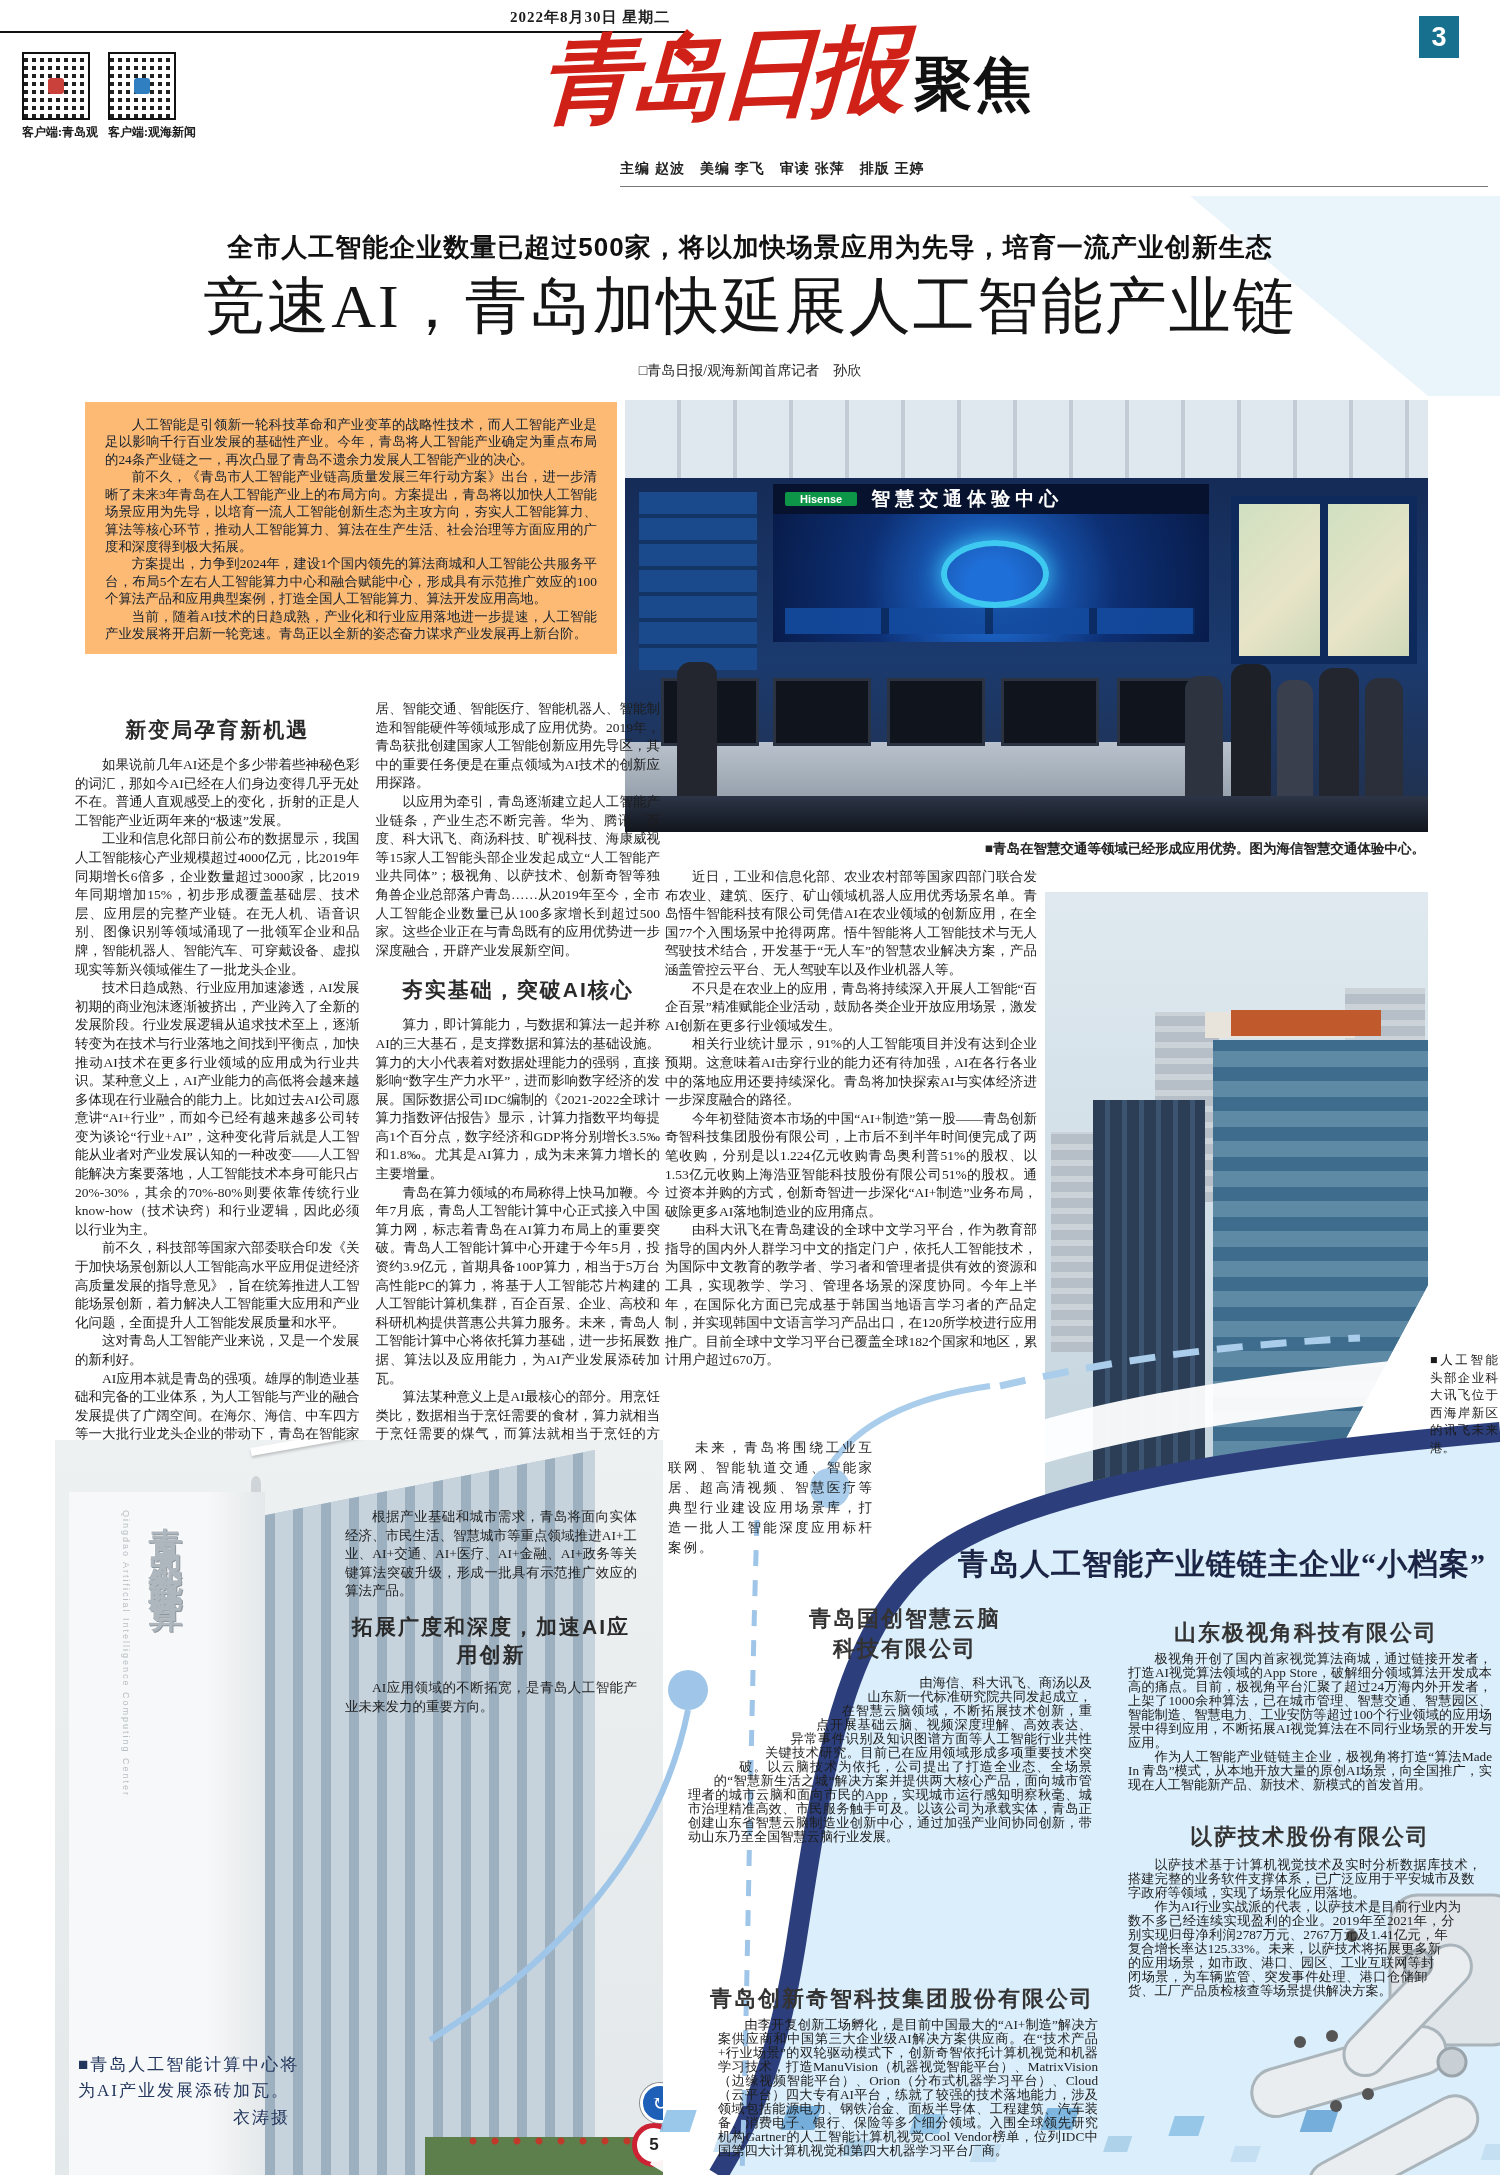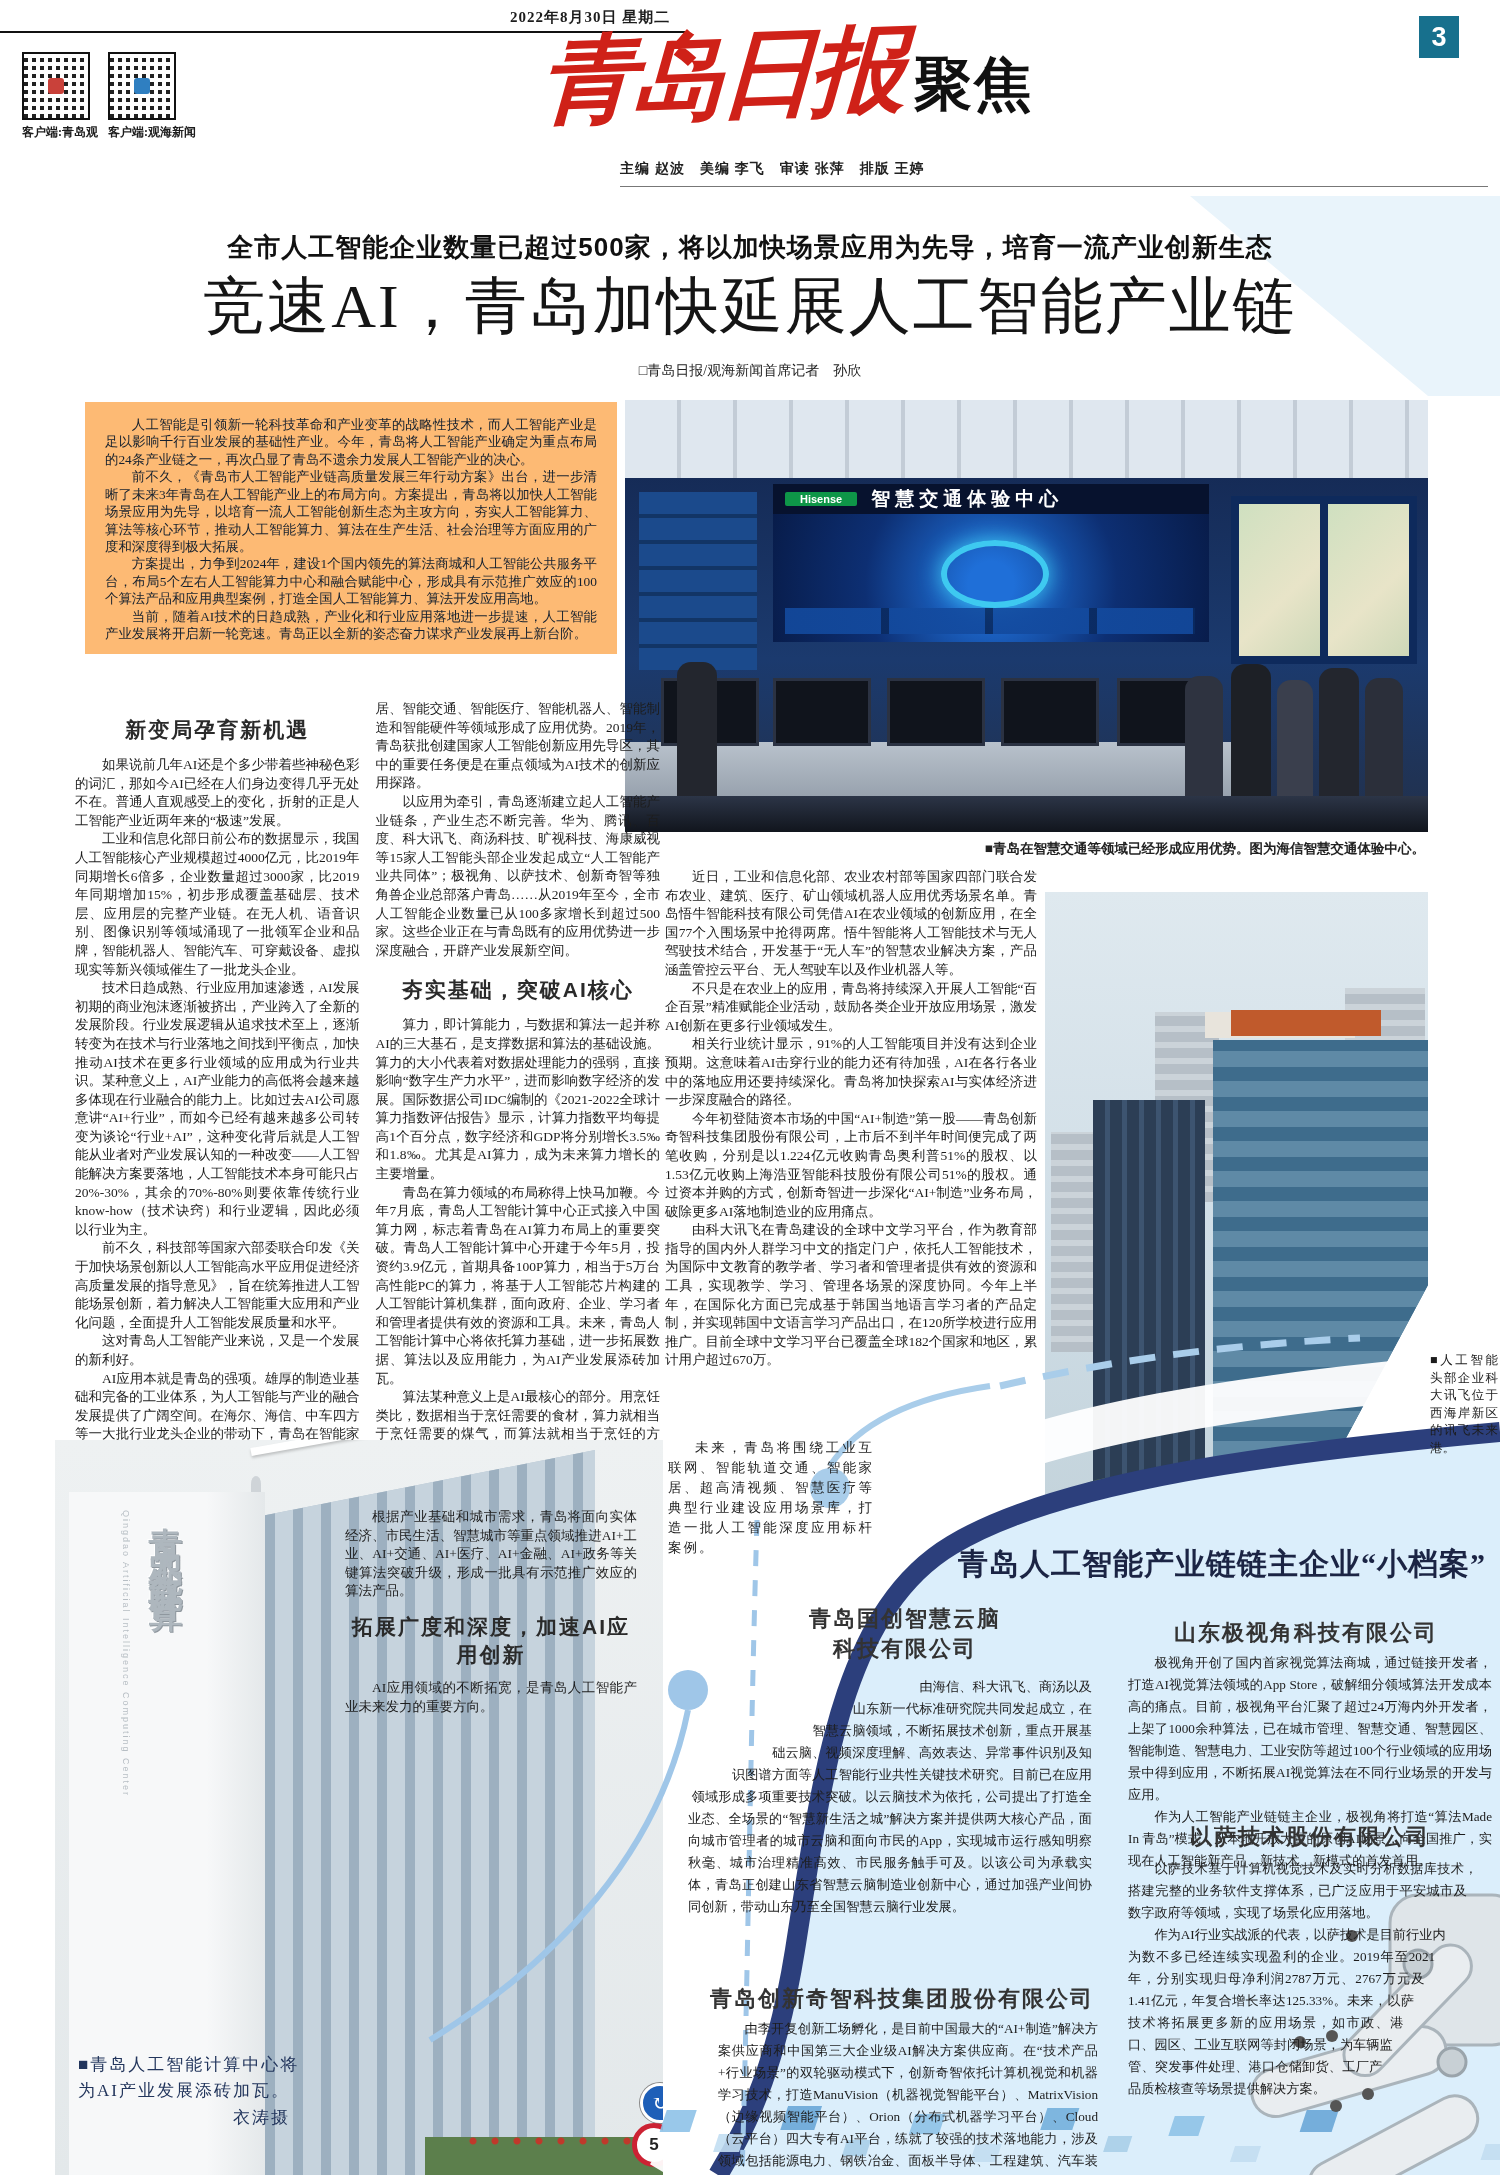--- a/index.html
+++ b/index.html
@@ -121,21 +121,21 @@
   .sign-speed{position:absolute;left:577px;bottom:8px;width:34px;height:34px;border-radius:50%;
       background:#fff;border:5px solid #c23;color:#222;font-weight:900;font-size:17px;display:flex;
       align-items:center;justify-content:center;font-family:"Liberation Sans","DejaVu Sans",sans-serif;}
   
   .decor-svg{left:0;top:0;width:1500px;height:2175px;z-index:2;pointer-events:none;}
   .prof{z-index:3;}
   .prof-title{left:948px;top:1544px;width:548px;text-align:center;font-size:30px;font-weight:900;
       color:#1b2444;letter-spacing:1px;}
   .co-name{font-family:"Liberation Sans","DejaVu Sans",sans-serif;font-size:22px;font-weight:600;color:#333;
       text-align:center;letter-spacing:2px;line-height:1.35;}
-  .prof p{margin:0;text-indent:2em;font-size:13.2px;line-height:22px;text-align:justify;color:#1d1d1d;}
+  .prof p{margin:0;text-indent:2em;font-size:13.2px;line-height:14px;text-align:justify;color:#1d1d1d;}
   .gc-name{left:700px;top:1604px;width:410px;}
   .gc-text{left:688px;top:1676px;width:404px;}
   .gc-shape{float:left;width:205px;height:112px;shape-outside:polygon(0 0,100% 0,0 100%);
       clip-path:polygon(0 0,100% 0,0 100%);}
   .jsj-name{left:1120px;top:1618px;width:372px;}
   .jsj-text{left:1128px;top:1652px;width:364px;}
   .cx-name{left:700px;top:1984px;width:404px;}
   .cx-text{left:718px;top:2018px;width:380px;height:155px;overflow:hidden;}
   .ys-name{left:1140px;top:1822px;width:340px;}
   .ys-text{left:1128px;top:1858px;width:360px;height:315px;overflow:hidden;}
@@ -247,21 +247,21 @@
         <p>工业和信息化部日前公布的数据显示，我国人工智能核心产业规模超过4000亿元，比2019年同期增长6倍多，企业数量超过3000家，比2019年同期增加15%，初步形成覆盖基础层、技术层、应用层的完整产业链。在无人机、语音识别、图像识别等领域涌现了一批领军企业和品牌，智能机器人、智能汽车、可穿戴设备、虚拟现实等新兴领域催生了一批龙头企业。</p>
         <p>技术日趋成熟、行业应用加速渗透，AI发展初期的商业泡沫逐渐被挤出，产业跨入了全新的发展阶段。行业发展逻辑从追求技术至上，逐渐转变为在技术与行业落地之间找到平衡点，加快推动AI技术在更多行业领域的应用成为行业共识。某种意义上，AI产业能力的高低将会越来越多体现在行业融合的能力上。比如过去AI公司愿意讲“AI+行业”，而如今已经有越来越多公司转变为谈论“行业+AI”，这种变化背后就是人工智能从业者对产业发展认知的一种改变——人工智能解决方案要落地，人工智能技术本身可能只占20%-30%，其余的70%-80%则要依靠传统行业know-how（技术诀窍）和行业逻辑，因此必须以行业为主。</p>
         <p>前不久，科技部等国家六部委联合印发《关于加快场景创新以人工智能高水平应用促进经济高质量发展的指导意见》，旨在统筹推进人工智能场景创新，着力解决人工智能重大应用和产业化问题，全面提升人工智能发展质量和水平。</p>
         <p>这对青岛人工智能产业来说，又是一个发展的新利好。</p>
         <p>AI应用本就是青岛的强项。雄厚的制造业基础和完备的工业体系，为人工智能与产业的融合发展提供了广阔空间。在海尔、海信、中车四方等一大批行业龙头企业的带动下，青岛在智能家居、智能交通、智能医疗、智能机器人、智能制造和智能硬件等领域形成了应用优势。2019年，青岛获批创建国家人工智能创新应用先导区，其中的重要任务便是在重点领域为AI技术的创新应用探路。</p>
         <p>以应用为牵引，青岛逐渐建立起人工智能产业链条，产业生态不断完善。华为、腾讯、百度、科大讯飞、商汤科技、旷视科技、海康威视等15家人工智能头部企业发起成立“人工智能产业共同体”；极视角、以萨技术、创新奇智等独角兽企业总部落户青岛……从2019年至今，全市人工智能企业数量已从100多家增长到超过500家。这些企业正在与青岛既有的应用优势进一步深度融合，开辟产业发展新空间。</p>
       </div>
     <h3 class="sec">夯实基础，突破AI核心</h3>
     <div>
         <p>算力，即计算能力，与数据和算法一起并称AI的三大基石，是支撑数据和算法的基础设施。算力的大小代表着对数据处理能力的强弱，直接影响“数字生产力水平”，进而影响数字经济的发展。国际数据公司IDC编制的《2021-2022全球计算力指数评估报告》显示，计算力指数平均每提高1个百分点，数字经济和GDP将分别增长3.5‰和1.8‰。尤其是AI算力，成为未来算力增长的主要增量。</p>
-        <p>青岛在算力领域的布局称得上快马加鞭。今年7月底，青岛人工智能计算中心正式接入中国算力网，标志着青岛在AI算力布局上的重要突破。青岛人工智能计算中心开建于今年5月，投资约3.9亿元，首期具备100P算力，相当于5万台高性能PC的算力，将基于人工智能芯片构建的人工智能计算机集群，面向政府、企业、学习者和管理者提供有效的资源和工具。未来，青岛人工智能计算中心将依托算力基础，进一步拓展数据、算法以及应用能力，为AI产业发展添砖加瓦。</p>
+        <p>青岛在算力领域的布局称得上快马加鞭。今年7月底，青岛人工智能计算中心正式接入中国算力网，标志着青岛在AI算力布局上的重要突破。青岛人工智能计算中心开建于今年5月，投资约3.9亿元，首期具备100P算力，相当于5万台高性能PC的算力，将基于人工智能芯片构建的人工智能计算机集群，百企百景、企业、高校和科研机构提供普惠公共算力服务。未来，青岛人工智能计算中心将依托算力基础，进一步拓展数据、算法以及应用能力，为AI产业发展添砖加瓦。</p>
         <p>算法某种意义上是AI最核心的部分。用烹饪类比，数据相当于烹饪需要的食材，算力就相当于烹饪需要的煤气，而算法就相当于烹饪的方法。青岛依托极视角等头部企业，打造面向细分需求的算法产业生态。</p>
       </div>
   </div>
 
   <div class="abs story tail-block">
     <p>根据产业基础和城市需求，青岛将面向实体经济、市民生活、智慧城市等重点领域推进AI+工业、AI+交通、AI+医疗、AI+金融、AI+政务等关键算法突破升级，形成一批具有示范推广效应的算法产品。</p>
     <h3 class="sec">拓展广度和深度，加速AI应用创新</h3>
     <p>AI应用领域的不断拓宽，是青岛人工智能产业未来发力的重要方向。</p>
   </div>
 

